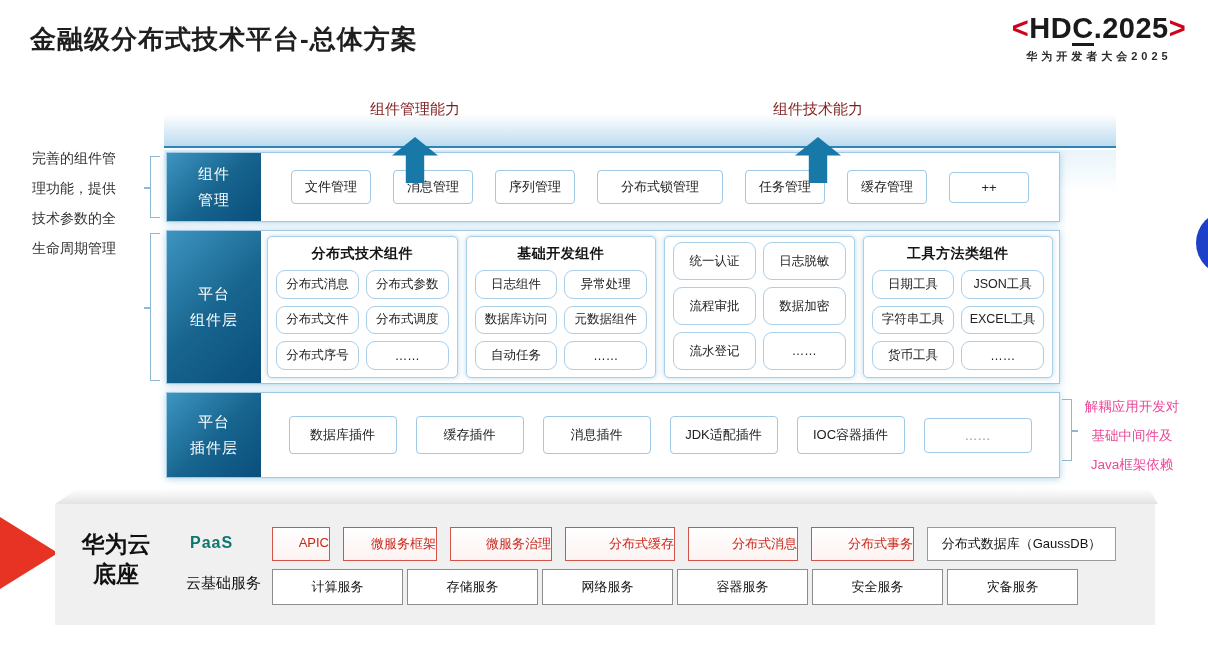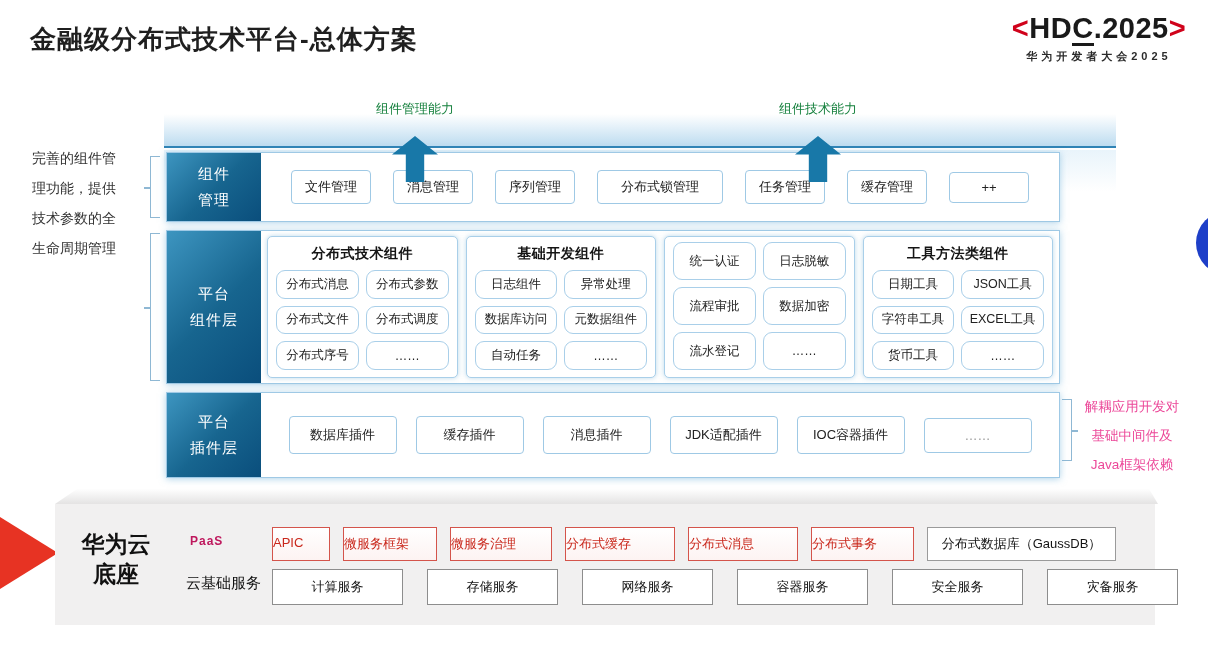--- a/index.html
+++ b/index.html
@@ -10,21 +10,21 @@
   
   .title { position:absolute; left:30px; top:22px; font-size:26px; font-weight:800; color:#1f1f1f; letter-spacing:1px; }
   .logo { position:absolute; top:12px; right:8px; width:202px; text-align:center; }
   .logo-main { font-size:29px; font-weight:800; color:#1a1a1a; letter-spacing:.5px; white-space:nowrap; }
   .logo-main .brk { color:#d0021b; }
   .logo-main .u { display:inline-block; border-bottom:3px solid #1a1a1a; line-height:.95; }
   .logo-sub { font-size:11px; font-weight:600; letter-spacing:4px; color:#2b2b2b; margin-top:3px; white-space:nowrap; }
 
   
   .arrow-wrap { position:absolute; top:100px; width:120px; display:flex; flex-direction:column; align-items:center; z-index:5; }
-  .arrow-label { font-size:13px; color:#15803d; margin-bottom:18px; white-space:nowrap; }
+  .arrow-label { font-size:15px; color:#7f1d1d; margin-bottom:18px; white-space:nowrap; }
   .block-arrow { width:46px; height:46px; background:#1878a8;
     clip-path:polygon(50% 0,100% 40%,70% 40%,70% 100%,30% 100%,30% 40%,0 40%); }
 
   
   .glow { position:absolute; left:164px; top:114px; width:952px; height:34px;
     background:linear-gradient(to bottom, rgba(214,236,248,0) 0%, #bddcf0 100%);
     border-bottom:2px solid #2f83b5; z-index:1; }
   .inner-bg { position:absolute; left:164px; top:150px; width:952px; height:332px;
     background:linear-gradient(to bottom,#e9f4fb 0%, #ffffff 42px); z-index:1; }
 
@@ -78,30 +78,30 @@
 
   
   .red-arrow { position:absolute; left:-16px; top:507px; width:74px; height:92px;
     background:#e73323; clip-path:polygon(0 0,100% 50%,0 100%); }
   .base-top { position:absolute; left:55px; top:489px; width:1103px; height:15px;
     background:linear-gradient(to bottom,#fefefe,#e4e3e3);
     clip-path:polygon(22px 0,99.2% 0,100% 100%,0 100%); }
   .base { position:absolute; left:55px; top:504px; width:1100px; height:121px; background:#f1f0f0; }
   .hw-label { position:absolute; left:78px; top:529px; width:76px; text-align:center;
     font-size:23px; font-weight:700; line-height:30px; color:#111; }
-  .paas-label { position:absolute; left:190px; top:534px; font-size:12px; font-weight:800;
-    color:#be185d; letter-spacing:1px; }
+  .paas-label { position:absolute; left:190px; top:534px; font-size:16px; font-weight:800;
+    color:#0f766e; letter-spacing:1px; }
   .iaas-label { position:absolute; left:186px; top:574px; font-size:15px; color:#111; }
   .paas-row { position:absolute; left:272px; top:527px; display:flex; gap:13px; }
   .pbox { border:1px solid #d4544b; background:linear-gradient(#ffffff,#fdf3f2); color:#c9271b;
-    font-size:13px; text-align:left; padding:7px 0; }
+    font-size:13px; text-align:right; padding:7px 0; }
   .pw0{width:58px}.pw1{width:94px}.pw2{width:102px}.pw3{width:110px}.pw4{width:110px}.pw5{width:103px}
   .db-box { width:189px; border:1px solid #9a9a9a; background:#fff; color:#141414;
     font-size:13px; text-align:center; padding:7px 0; }
-  .iaas-row { position:absolute; left:272px; top:569px; display:flex; gap:24px;border-radius:11px; }
+  .iaas-row { position:absolute; left:272px; top:569px; display:flex; gap:4px;border-radius:11px; }
   .ibox { width:131px; border:1px solid #8d8d8d; background:#fff; color:#141414;
     font-size:13px; text-align:center; padding:8px 0; }
 </style>
 </head>
 <body>
 
 <div class="canvas">
 
   <div class="title">金融级分布式技术平台-总体方案</div>
 

